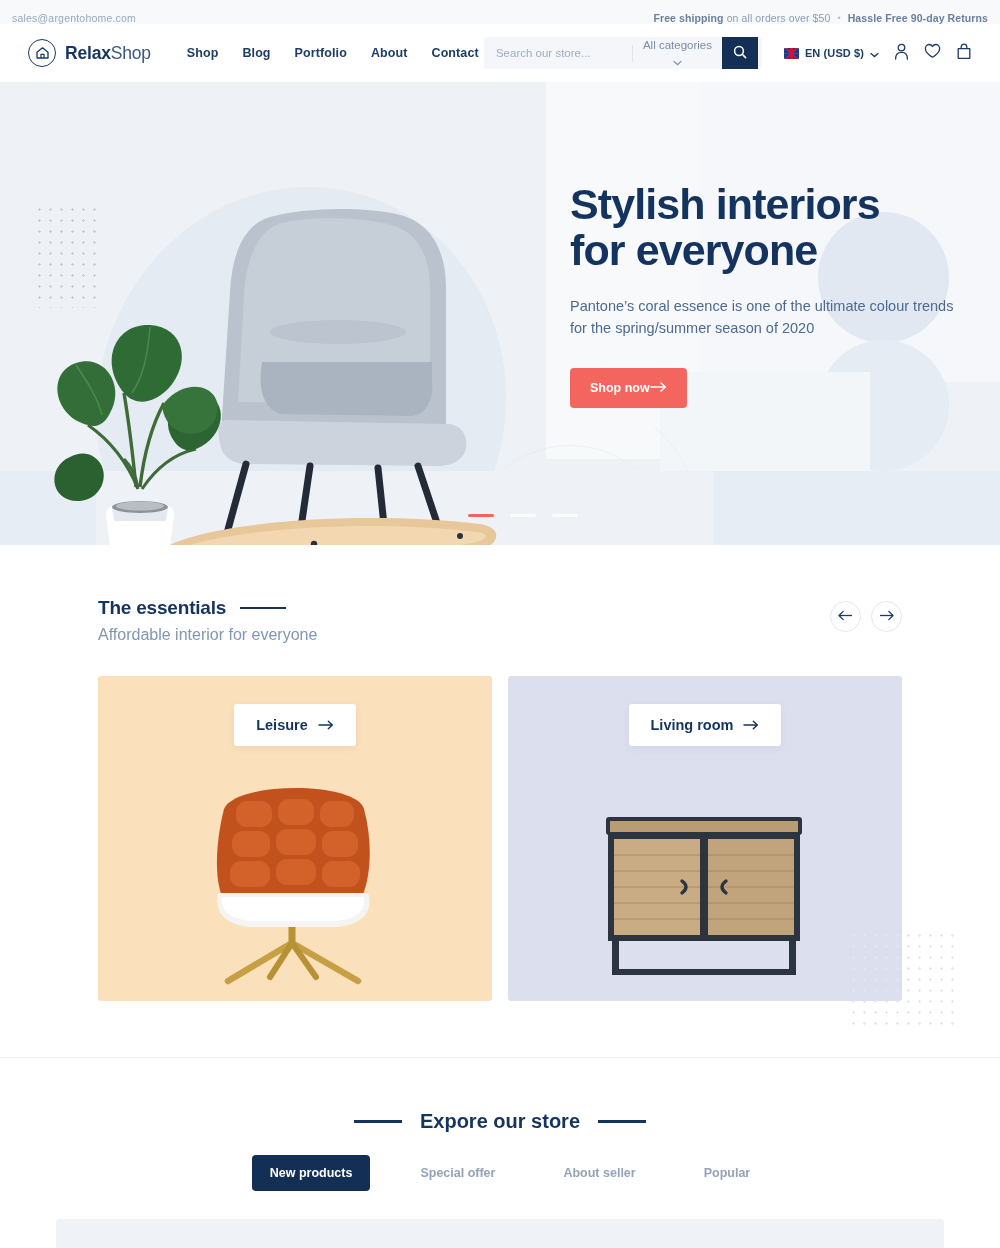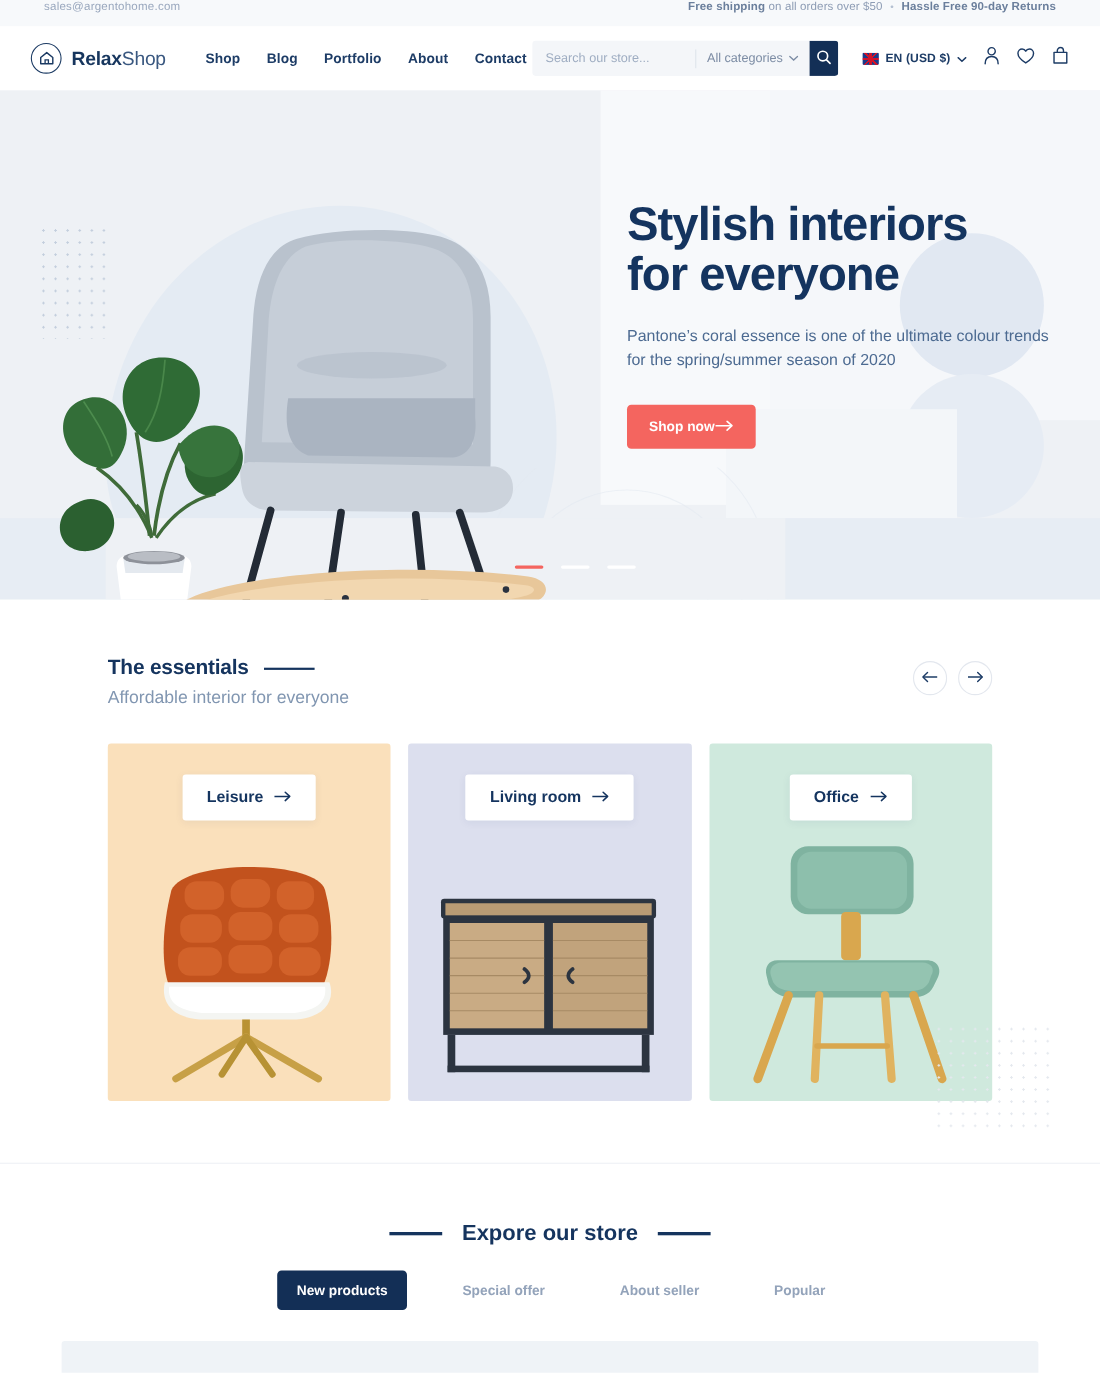--- a/index.html
+++ b/index.html
@@ -12,23 +12,23 @@
     background: #ffffff;
     color: #16355c;
     position: relative;
   }
 
   
   .topbar {
     height: 24px;
     background: #f7f9fb;
     display: flex;
-    align-items: flex-start;
+    align-items: flex-end;
     justify-content: space-between;
-    padding: 0 40px;
+    padding: 0 12px;
     font-size: 10.5px;
   }
   .topbar-email { color: #9aa8be; letter-spacing: .2px; }
   .topbar-right { color: #8d9cb4; display: flex; align-items: center; gap: 7px; letter-spacing: .1px; }
   .topbar-strong { font-weight: 700; color: #6b7f9c; }
   .topbar-dot { color: #b4c0d2; font-size: 9px; }
 
   
   .header {
     height: 58px;
@@ -68,21 +68,21 @@
     border: none; background: transparent; outline: none;
     font-family: "Liberation Sans", sans-serif;
     font-size: 11.5px; color: #16355c;
     padding: 0 12px; width: 148px; height: 100%;
   }
   .search-input::placeholder { color: #9fadc2; }
   .search-divider { width: 1px; height: 17px; background: #dfe4ec; }
   .search-cat {
     display: flex; align-items: center; gap: 5px;
     font-size: 11.5px; color: #7c8ca4; padding: 0 10px;
-    cursor: pointer; white-space: nowrap;
+    cursor: pointer; white-space: nowrap; flex-direction: column;
   }
   .search-btn {
     width: 36px; height: 32px; background: #132f56;
     display: flex; align-items: center; justify-content: center;
     cursor: pointer; border: none;
   }
 
   .header-actions { display: flex; align-items: center; gap: 15px; margin-left: 22px; }
   .lang { display: flex; align-items: center; gap: 6px; cursor: pointer; }
   .flag {
@@ -487,43 +487,20 @@
         </g>
         <rect x="126" y="84" width="4" height="96" fill="#2c3440"></rect>
         <path d="M106 126 q8 6 0 12" stroke="#2c3440" stroke-width="3.4" fill="none" stroke-linecap="round"></path>
         <path d="M150 126 q-8 6 0 12" stroke="#2c3440" stroke-width="3.4" fill="none" stroke-linecap="round"></path>
         <rect x="36" y="186" width="7" height="34" fill="#2c3440"></rect>
         <rect x="213" y="186" width="7" height="34" fill="#2c3440"></rect>
         <rect x="36" y="214" width="184" height="6" fill="#2c3440"></rect>
       </svg>
     </div>
 
-    <div class="card" style="background:#cfe9dd;">
-      <span class="card-btn">
-        <span>Office</span>
-        <span>
-          <svg width="16" height="10" viewBox="0 0 16 10">
-              <path d="M0.5 5 H14" stroke="#14345f" stroke-width="1.4"></path>
-              <path d="M10.3 1.2 L14.4 5 L10.3 8.8" stroke="#14345f" stroke-width="1.4" fill="none" stroke-linecap="round" stroke-linejoin="round"></path>
-            </svg>
-        </span>
-      </span>
-      <svg class="card-art" viewBox="0 0 258 240">
-        <rect x="74" y="14" width="112" height="62" rx="16" fill="#7fb3a0"></rect>
-        <rect x="80" y="19" width="100" height="52" rx="13" fill="#8dbfac"></rect>
-        <rect x="120" y="74" width="18" height="44" rx="4" fill="#d9a74e"></rect>
-        <path d="M62 118 L198 118 C208 118 212 126 208 134 L204 142 C200 150 192 152 182 152 L76 152 C66 152 58 148 54 140 L52 132 C50 124 54 118 62 118 Z" fill="#7fb3a0"></path>
-        <path d="M66 120 L194 120 C202 120 206 126 202 132 L200 138 C196 145 190 146 180 146 L78 146 C68 146 62 144 58 138 L56 132 C54 126 58 120 66 120 Z" fill="#94c4b1"></path>
-        <path d="M72 150 L44 226" stroke="#d9a74e" stroke-width="8" stroke-linecap="round"></path>
-        <path d="M186 150 L212 226" stroke="#d9a74e" stroke-width="8" stroke-linecap="round"></path>
-        <path d="M100 150 L96 226" stroke="#e0b35f" stroke-width="7.5" stroke-linecap="round"></path>
-        <path d="M160 150 L166 226" stroke="#e0b35f" stroke-width="7.5" stroke-linecap="round"></path>
-        <path d="M98 196 L162 196" stroke="#d9a74e" stroke-width="5" stroke-linecap="round"></path>
-      </svg>
-    </div>
   </div>
 
   <div class="dots-grid" style="left:848px; top:930px; width:108px; height:100px; background-image:radial-gradient(#e4e8ee 1.1px, transparent 1.2px);"></div>
 </section>
 
 <section class="explore">
 
   <div class="explore-head">
     <span class="explore-dash"></span>
     <h2 class="explore-title">Expore our store</h2>

